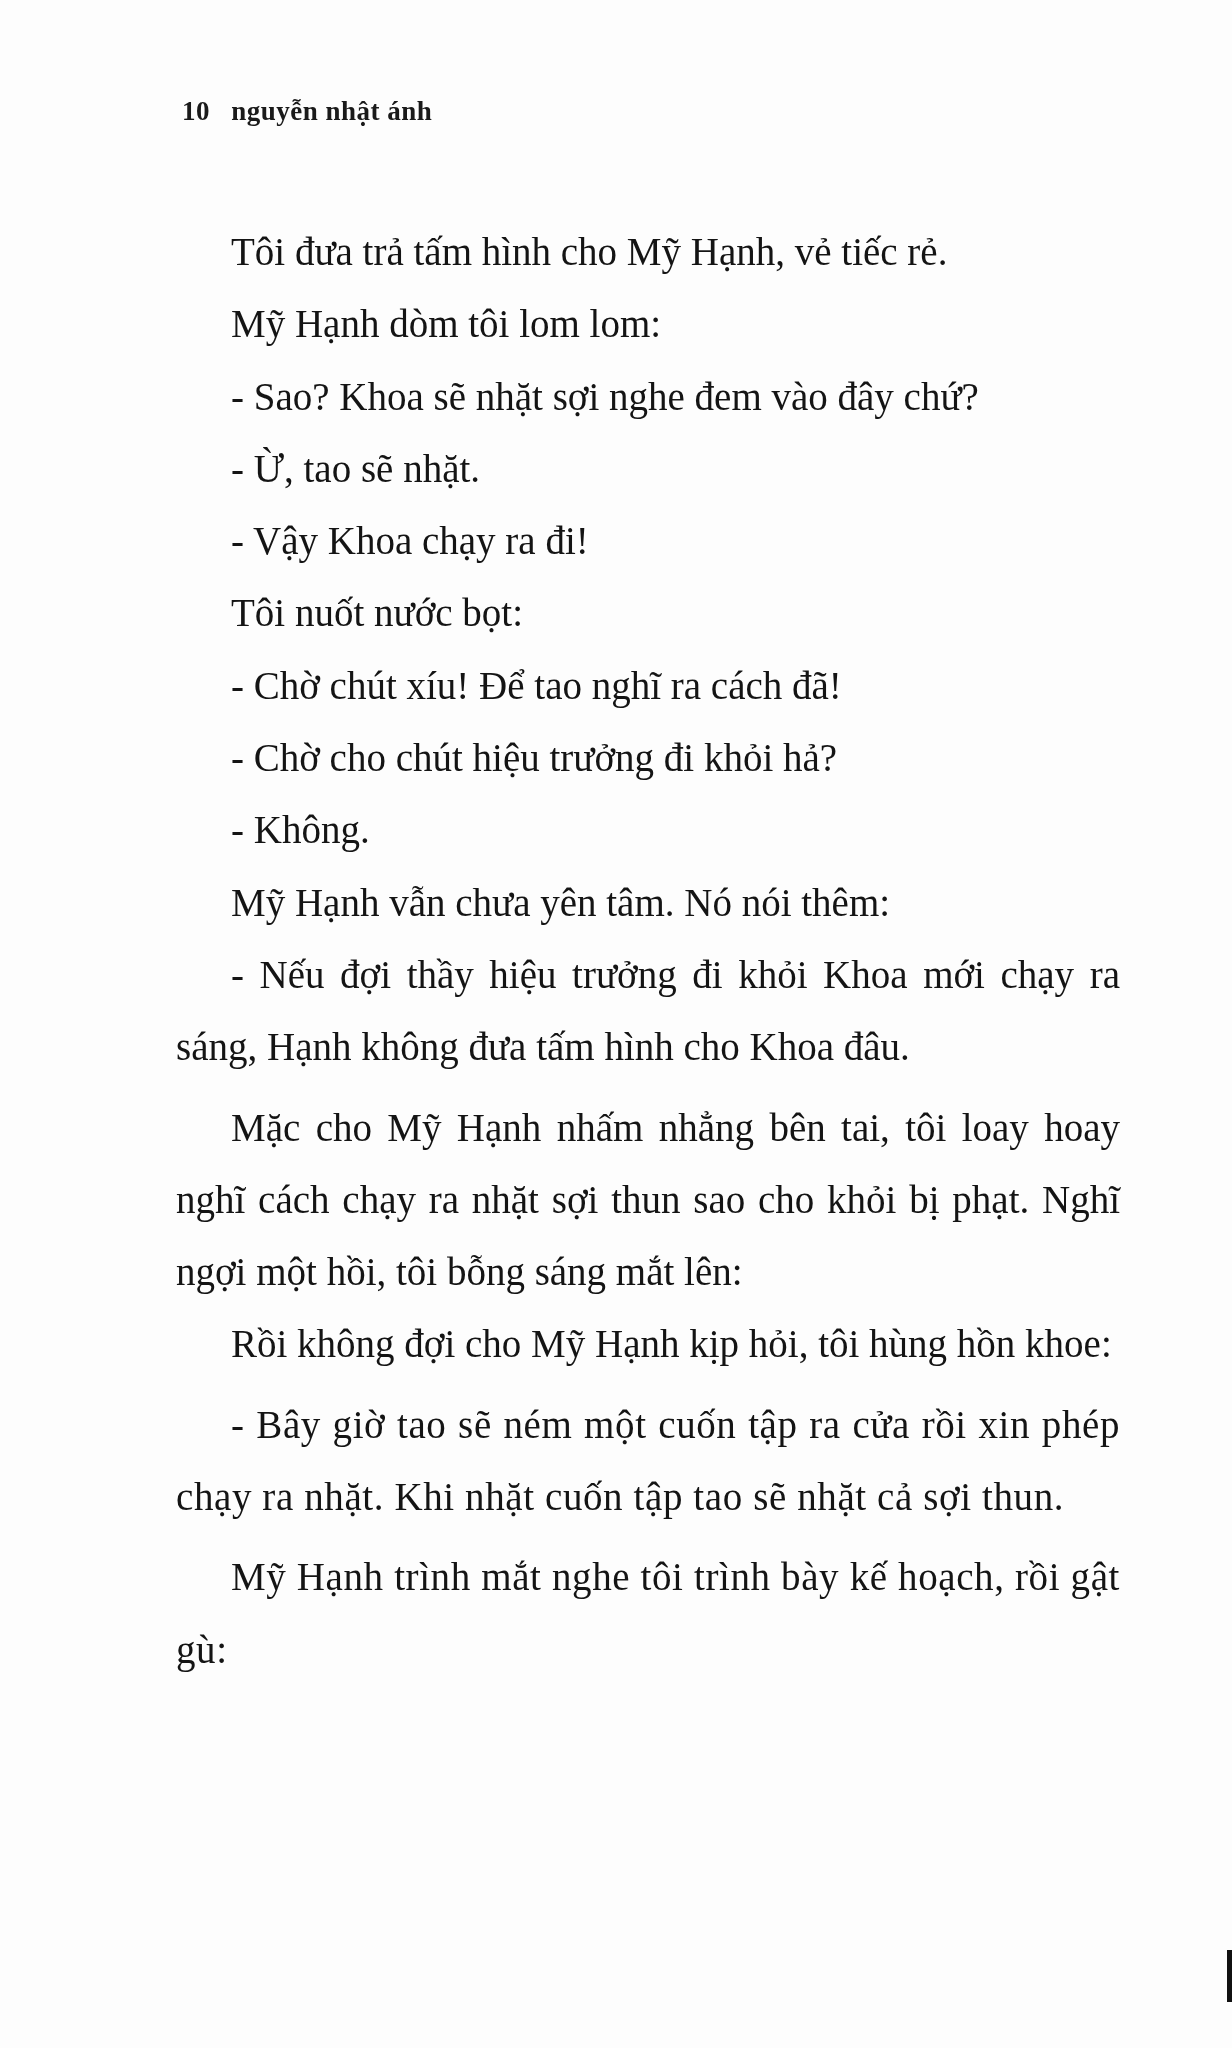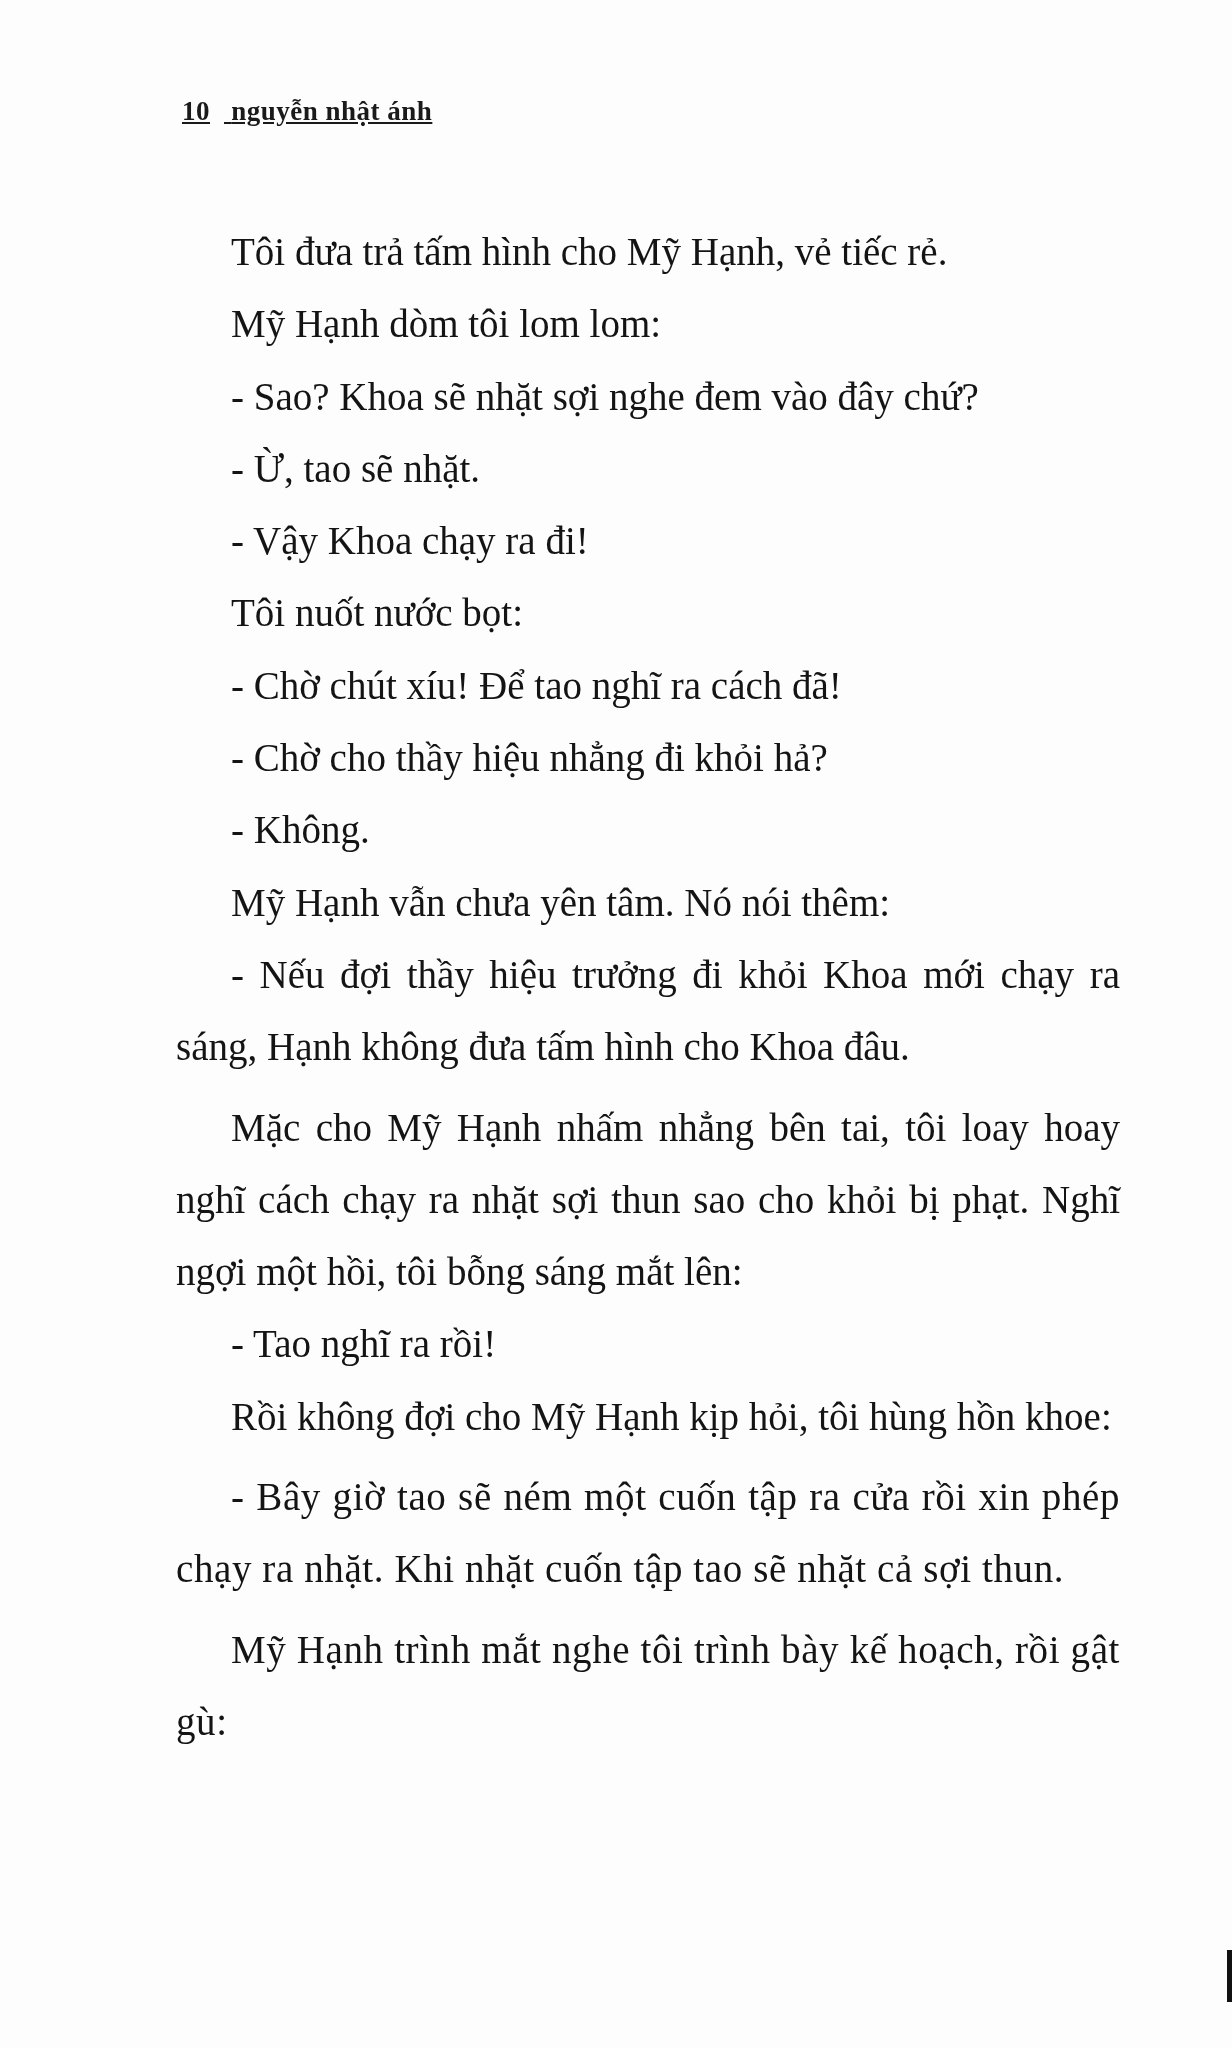--- a/index.html
+++ b/index.html
@@ -7,21 +7,20 @@
     width: 1232px; height: 2048px; overflow: hidden;
     background: #fdfdfd;
     font-family: "Liberation Serif", "DejaVu Serif", serif;
     color: #141414;
     position: relative;
   }
   .header {
     position: absolute; left: 182px; top: 96px;
     font-size: 27px; letter-spacing: 0.5px; font-weight: bold;
     color: #1a1a1a;
-    text-decoration: underline;
   }
   .header .pg { margin-right: 14px; }
   .text {
     position: absolute; left: 176px; top: 216px; width: 944px;
     font-size: 39px; line-height: 72.3px;
   }
   .p { margin: 0; text-indent: 55px; text-align: justify; text-align-last: left; }
   .p.wide { letter-spacing: 0.6px; }
   .gap { margin-top: 8px; }
   .edge-mark {
@@ -38,24 +37,23 @@
 </div>
 
 <div class="text">
   <p class="p">Tôi đưa trả tấm hình cho Mỹ Hạnh, vẻ tiếc rẻ.</p>
   <p class="p">Mỹ Hạnh dòm tôi lom lom:</p>
   <p class="p">- Sao? Khoa sẽ nhặt sợi nghe đem vào đây chứ?</p>
   <p class="p">- Ừ, tao sẽ nhặt.</p>
   <p class="p">- Vậy Khoa chạy ra đi!</p>
   <p class="p">Tôi nuốt nước bọt:</p>
   <p class="p">- Chờ chút xíu! Để tao nghĩ ra cách đã!</p>
-  <p class="p">- Chờ cho thầy hiệu nhẳng đi khỏi hả?</p>
+  <p class="p">- Chờ cho chút hiệu trưởng đi khỏi hả?</p>
   <p class="p">- Không.</p>
   <p class="p">Mỹ Hạnh vẫn chưa yên tâm. Nó nói thêm:</p>
   <p class="p">- Nếu đợi thầy hiệu trưởng đi khỏi Khoa mới chạy ra sáng, Hạnh không đưa tấm hình cho Khoa đâu.</p>
   <p class="p gap">Mặc cho Mỹ Hạnh nhấm nhẳng bên tai, tôi loay hoay nghĩ cách chạy ra nhặt sợi thun sao cho khỏi bị phạt. Nghĩ ngợi một hồi, tôi bỗng sáng mắt lên:</p>
-  <p class="p">- Tao nghĩ ra rồi!</p>
   <p class="p">Rồi không đợi cho Mỹ Hạnh kịp hỏi, tôi hùng hồn khoe:</p>
   <p class="p wide gap">- Bây giờ tao sẽ ném một cuốn tập ra cửa rồi xin phép chạy ra nhặt. Khi nhặt cuốn tập tao sẽ nhặt cả sợi thun.</p>
   <p class="p wide gap">Mỹ Hạnh trình mắt nghe tôi trình bày kế hoạch, rồi gật gù:</p>
 </div>
 
 <div class="edge-mark"></div>
 
 </body></html>

